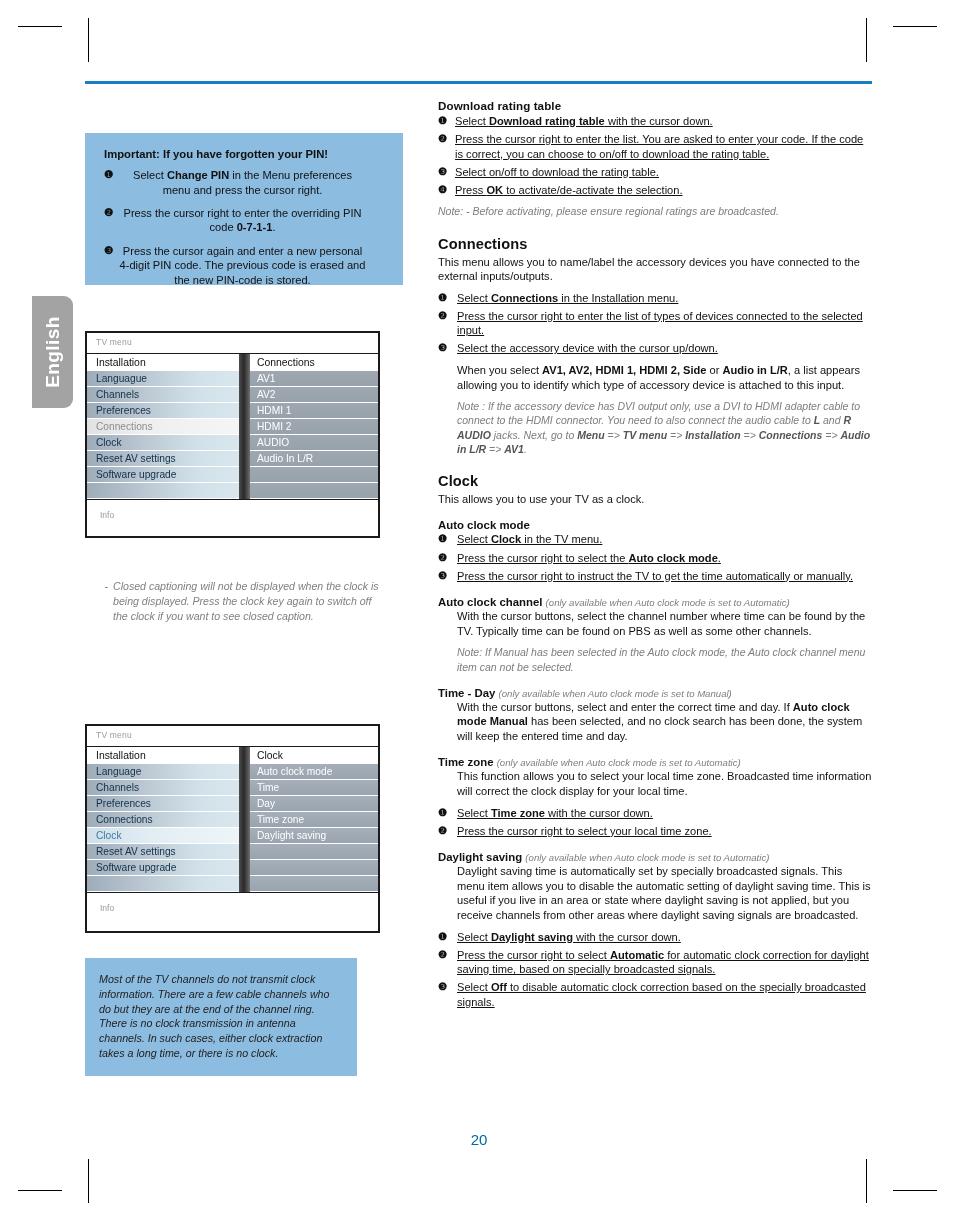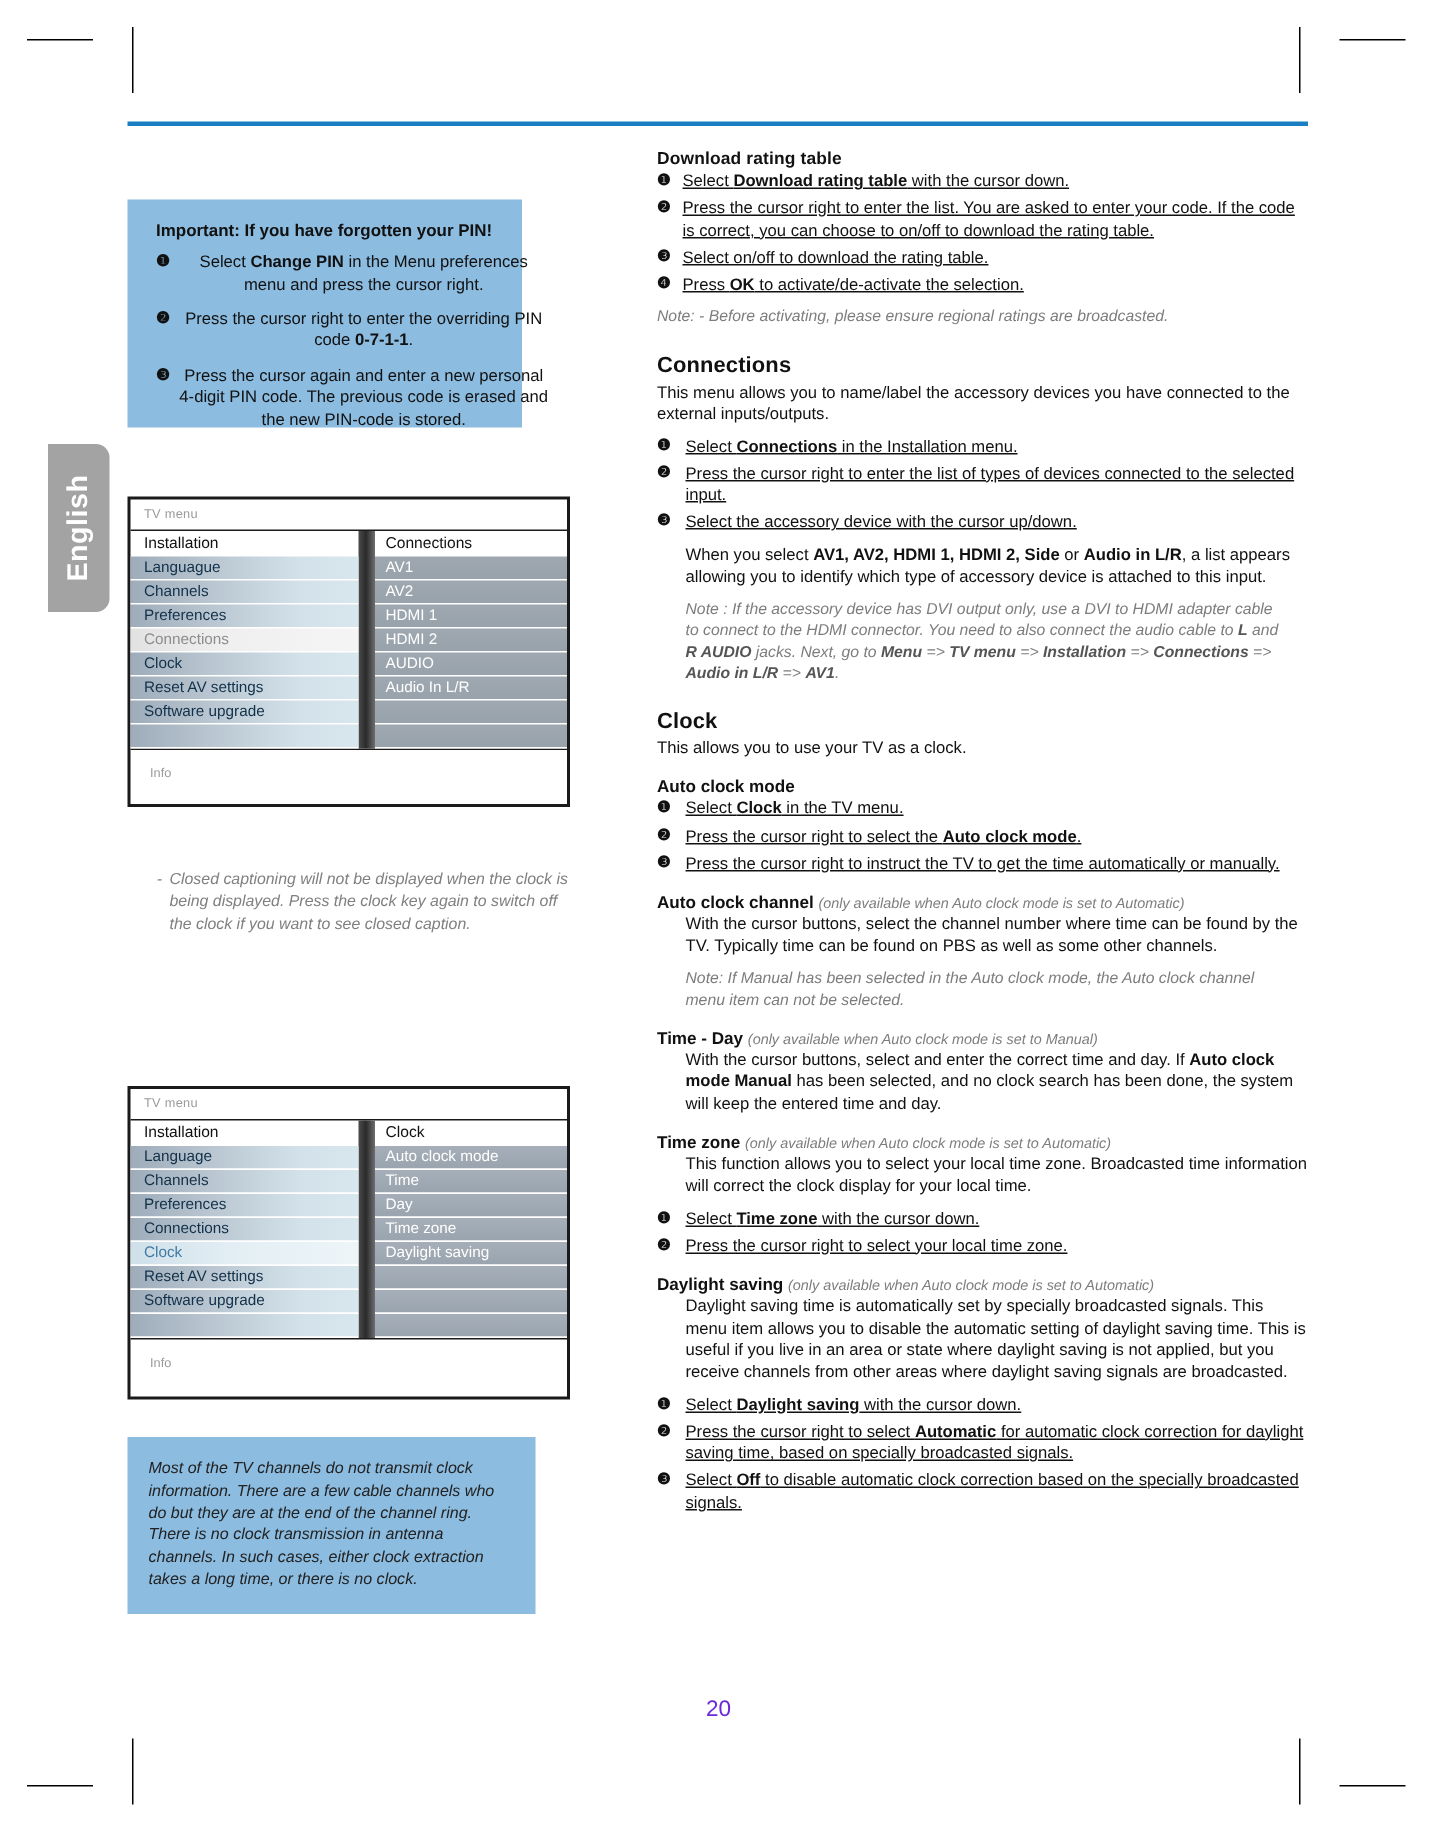--- a/index.html
+++ b/index.html
@@ -24,21 +24,21 @@
     background:#a3a3a3;border-radius:0 9px 9px 0;
   }
   #english-tab span{
     display:block;position:absolute;left:50%;top:50%;
     transform:translate(-50%,-50%) rotate(-90deg);
     white-space:nowrap;color:#fff;font-weight:bold;font-size:19px;letter-spacing:.4px;
   }
 
   
   .bluebox{position:absolute;background:#8cbce0;}
-  #pin-box{left:85px;top:133px;width:263px;height:152px;}
+  #pin-box{left:85px;top:133px;width:318px;height:152px;}
   #clock-box{left:85px;top:958px;width:272px;height:118px;}
 
   .pin-title{
     position:absolute;left:19px;top:15px;font-size:11.3px;font-weight:bold;color:#111;
   }
   .steps{position:absolute;left:19px;top:35px;width:262px;}
   .step{display:flex;margin-bottom:8.5px;font-size:11.1px;line-height:1.32;color:#111;}
   .step .num{
     width:15px;flex:0 0 15px;font-weight:bold;font-size:10.5px;
   }
@@ -115,38 +115,38 @@
   #right-col{position:absolute;left:438px;top:99px;width:434px;}
 
   h3.sec{font-size:11.6px;font-weight:bold;margin:0 0 2px 0;color:#111;letter-spacing:.1px;}
   h2.sec{font-size:14.6px;font-weight:bold;margin:0 0 3px 0;color:#111;letter-spacing:.1px;}
   h4.sub{font-size:11.4px;font-weight:bold;margin:0 0 1px 0;color:#111;}
   h4.sub .cond{font-weight:normal;font-style:italic;font-size:9.6px;color:#7d7d7d;}
 
   p.body{font-size:11.1px;line-height:1.315;margin:0 0 7px 0;color:#111;}
   p.indent{margin-left:19px;}
   p.note{
-    font-style:italic;font-size:10.5px;line-height:1.35;color:#7d7d7d;margin:0 12px 7px 0;
+    font-style:italic;font-size:10.5px;line-height:1.35;color:#7d7d7d;margin:0 0 7px 0;
   }
   p.note b{font-weight:bold;font-style:italic;color:#555;}
   p.noteblk{margin-left:19px;}
 
   ol.steps2{list-style:none;margin:0 0 7px 0;padding:0;}
   ol.steps2 li{display:flex;font-size:11.1px;line-height:1.315;margin-bottom:3.5px;color:#111;}
   ol.steps2 li .n{flex:0 0 17px;font-weight:bold;font-size:10.3px;}
   ol.steps2 li .t{flex:1;text-decoration:underline;}
   ol.steps2.wide li .n{flex:0 0 19px;}
 
   .gap6{height:6px;}
   .gap10{height:10px;}
 
   
   #pageno{
     position:absolute;left:0;top:1131px;width:954px;text-align:center;
-    font-size:15px;color:#6d28d9;
+    font-size:15px;color:#0369a1;
   }
   #pageno span{position:relative;left:2px;}
 </style>
 </head>
 <body>
 
 <div class="crop v" style="left:88px;top:18px;"></div>
 <div class="crop h" style="left:18px;top:26px;"></div>
 <div class="crop v" style="left:866px;top:18px;"></div>
 <div class="crop h" style="left:893px;top:26px;"></div>

